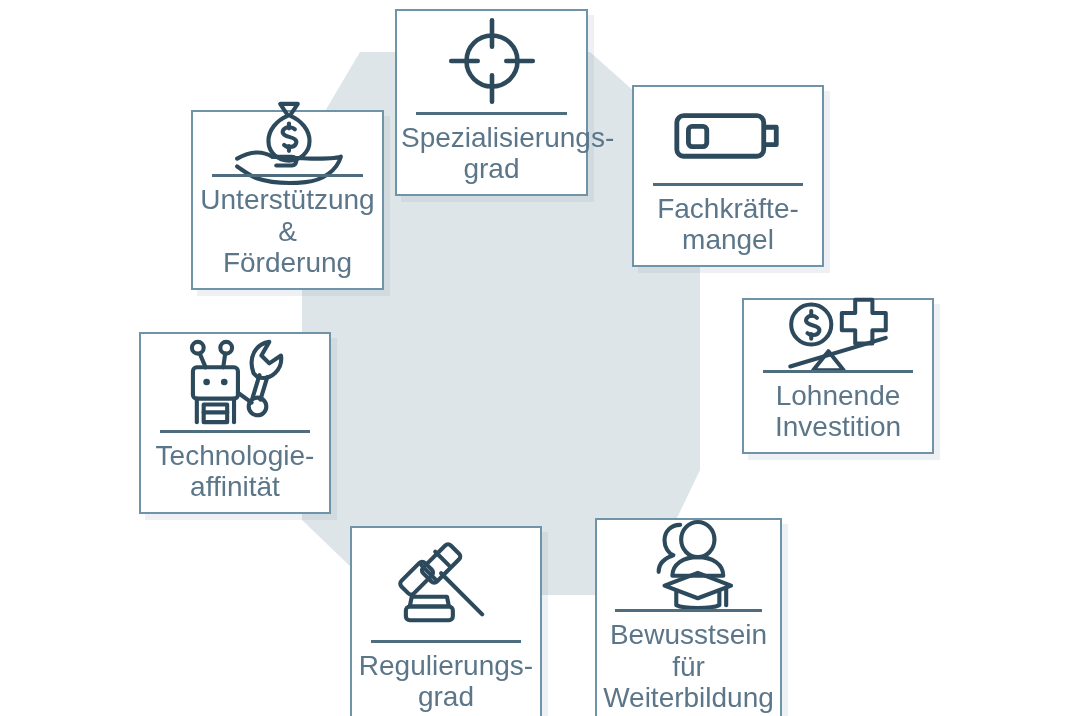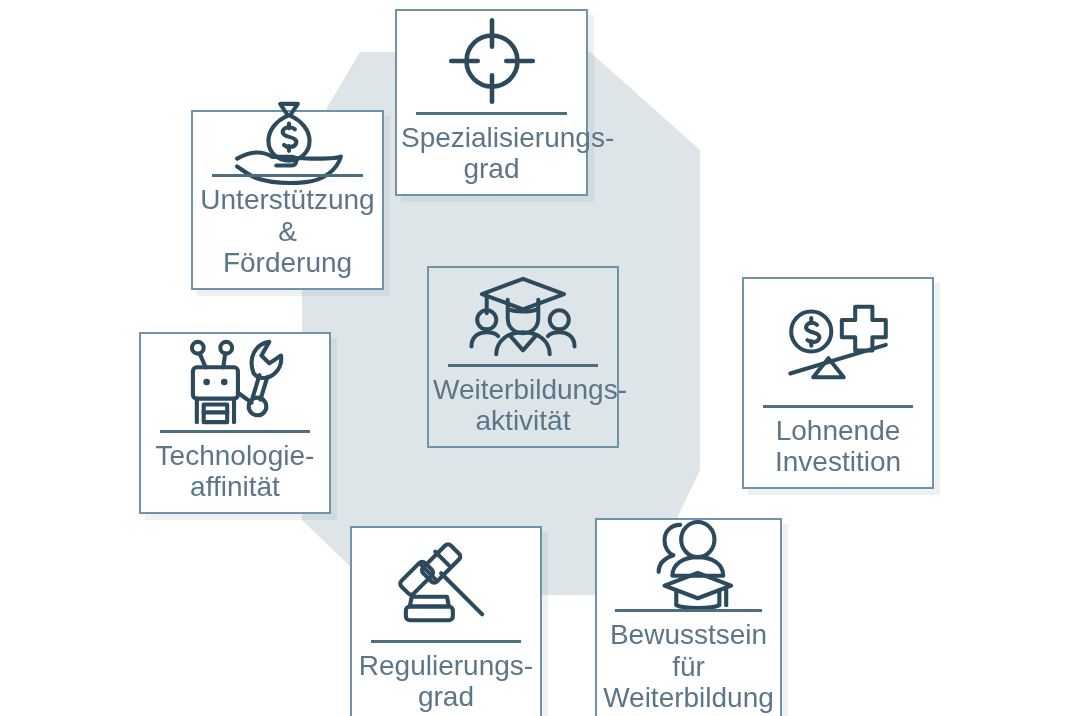--- a/index.html
+++ b/index.html
@@ -101,57 +101,50 @@
         <line x1="61" y1="49" x2="61" y2="54"></line>
         <path d="M8 62 C22 54 34 54 44 60 L64 60 C70 60 70 69 64 69 L48 69"></path>
         <path d="M44 60 C54 60 70 62 84 62 C96 62 108 62 114 60 C110 74 96 84 78 86 C58 88 40 86 28 82 C20 79 14 74 8 70"></path>
       </svg>
     </div>
     <div class="divider"></div>
     <div class="label">Unterstützung &amp;
 Förderung</div>
   </div>
 
-
-  <div class="tile" style="left:742px; top:277px; width:192px; height:212px;">
+  <div class="tile" style="left:632px; top:85px; width:192px; height:182px;">
+    <div class="icon-wrap">
+      <svg width="112" height="62" viewBox="0 0 116 64" fill="none" stroke="#2d4a5c" stroke-width="5" stroke-linejoin="round">
+        <rect x="5" y="12" width="90" height="42" rx="7"></rect>
+        <rect x="17" y="23" width="19" height="21" rx="4"></rect>
+        <path d="M95 24 L108 24 L108 42 L95 42"></path>
+      </svg>
+    </div>
+    <div class="divider"></div>
+    <div class="label">Fachkräfte-
+mangel</div>
+  </div>
+
+  <div class="tile" style="left:742px; top:298px; width:192px; height:156px;">
     <div class="icon-wrap">
       <svg width="116" height="86" viewBox="0 0 120 90" fill="none" stroke="#2d4a5c" stroke-width="4.2" stroke-linecap="round" stroke-linejoin="round">
         <circle cx="32" cy="34" r="21"></circle>
         <path d="M38 27 C35 24 29 24 27 28 C25 32 30 34 34 35 C38 36 42 38 40 42 C38 46 31 46 28 43"></path>
         <line x1="32" y1="20" x2="32" y2="25"></line>
         <line x1="32" y1="44" x2="32" y2="49"></line>
         <path d="M78 8 L96 8 L96 22 L110 22 L110 40 L96 40 L96 54 L78 54 L78 40 L64 40 L64 22 L78 22 Z"></path>
         <line x1="10" y1="78" x2="110" y2="48"></line>
         <path d="M50 62 L66 82 L34 82 Z"></path>
       </svg>
     </div>
     <div class="divider"></div>
     <div class="label">Lohnende
 Investition</div>
   </div>
 
-  <div class="tile center" style="left:427px; top:266px; width:192px; height:182px;">
-    <div class="icon-wrap">
-      <svg width="116" height="84" viewBox="0 0 120 88" fill="none" stroke="#2d4a5c" stroke-width="4.2" stroke-linecap="round" stroke-linejoin="round">
-        <path d="M60 5 L103 21 L60 37 L17 21 Z"></path>
-        <line x1="22" y1="23" x2="22" y2="41"></line>
-        <path d="M44 27 L44 46 C44 56 51 62 60 62 C69 62 76 56 76 46 L76 27"></path>
-        <path d="M45 37 C52 40 68 40 75 37"></path>
-        <circle cx="22" cy="48" r="10"></circle>
-        <path d="M6 76 C6 66 13 61 22 61 C27 61 31 62 34 65"></path>
-        <circle cx="98" cy="48" r="10"></circle>
-        <path d="M114 76 C114 66 107 61 98 61 C93 61 89 62 86 65"></path>
-        <path d="M32 84 C32 70 44 61 60 61 C76 61 88 70 88 84"></path>
-        <path d="M46 64 L60 80 L74 64"></path>
-      </svg>
-    </div>
-    <div class="divider"></div>
-    <div class="label">Weiterbildungs-
-aktivität</div>
-  </div>
 
   <div class="tile" style="left:139px; top:332px; width:192px; height:182px;">
     <div class="icon-wrap">
       <svg width="104" height="92" viewBox="0 0 106 94" fill="none" stroke="#2d4a5c" stroke-width="4.2" stroke-linecap="round" stroke-linejoin="round">
         <circle cx="15" cy="12" r="6"></circle>
         <line x1="17" y1="18" x2="23" y2="32"></line>
         <circle cx="44" cy="12" r="6"></circle>
         <line x1="43" y1="18" x2="41" y2="32"></line>
         <rect x="10" y="32" width="46" height="32" rx="4"></rect>
         <circle cx="24" cy="47" r="3.4" fill="#2d4a5c" stroke="none"></circle>

